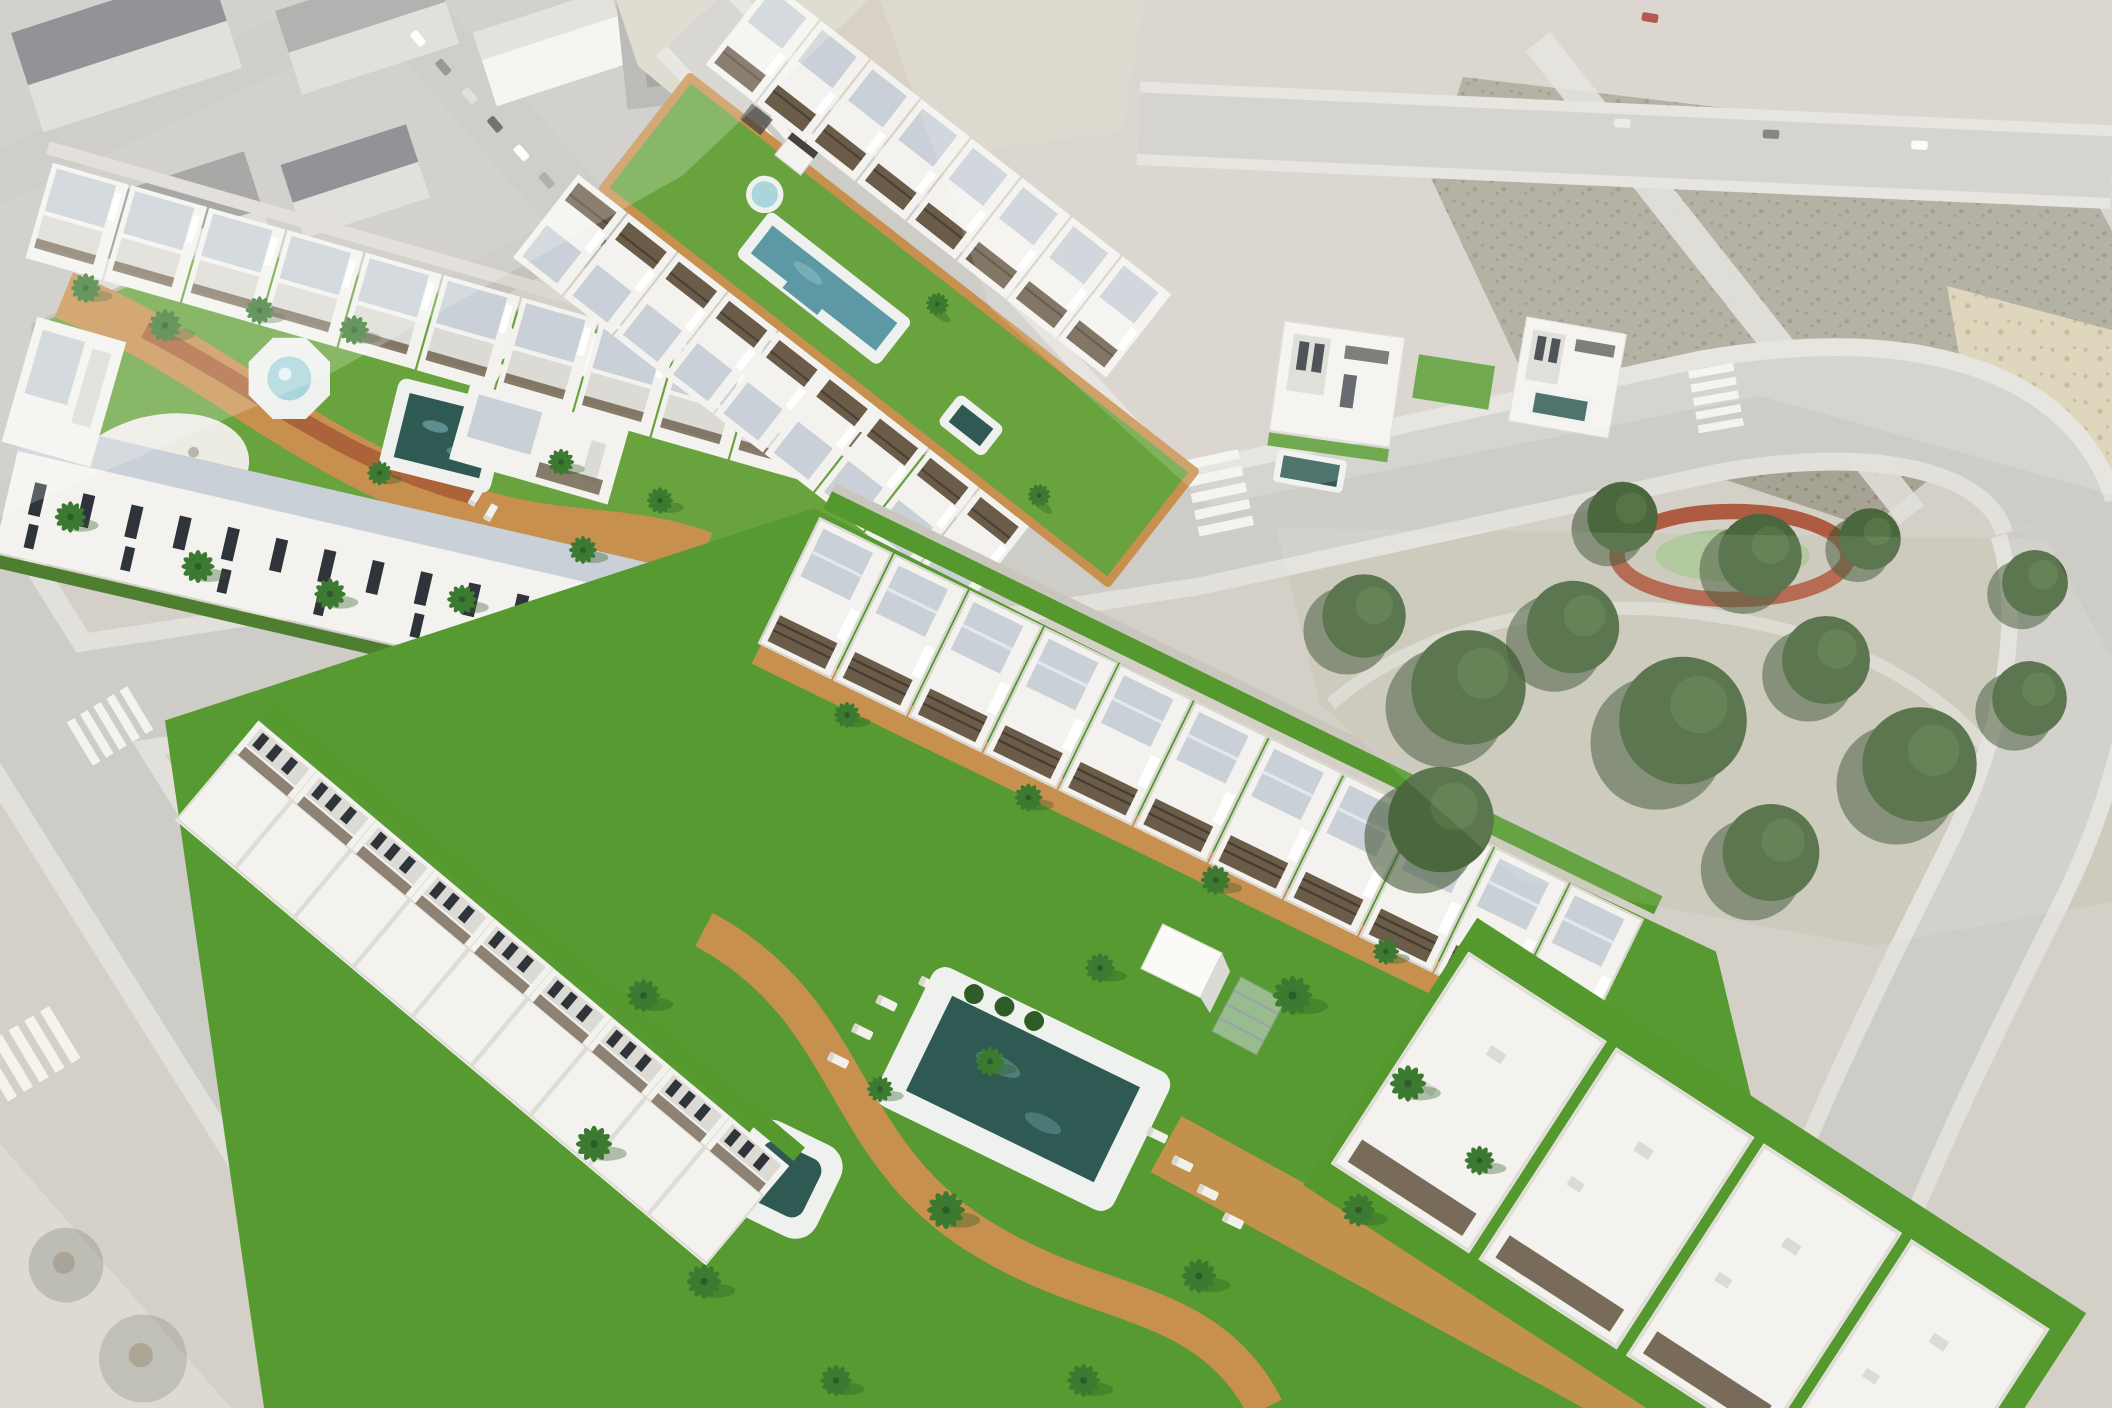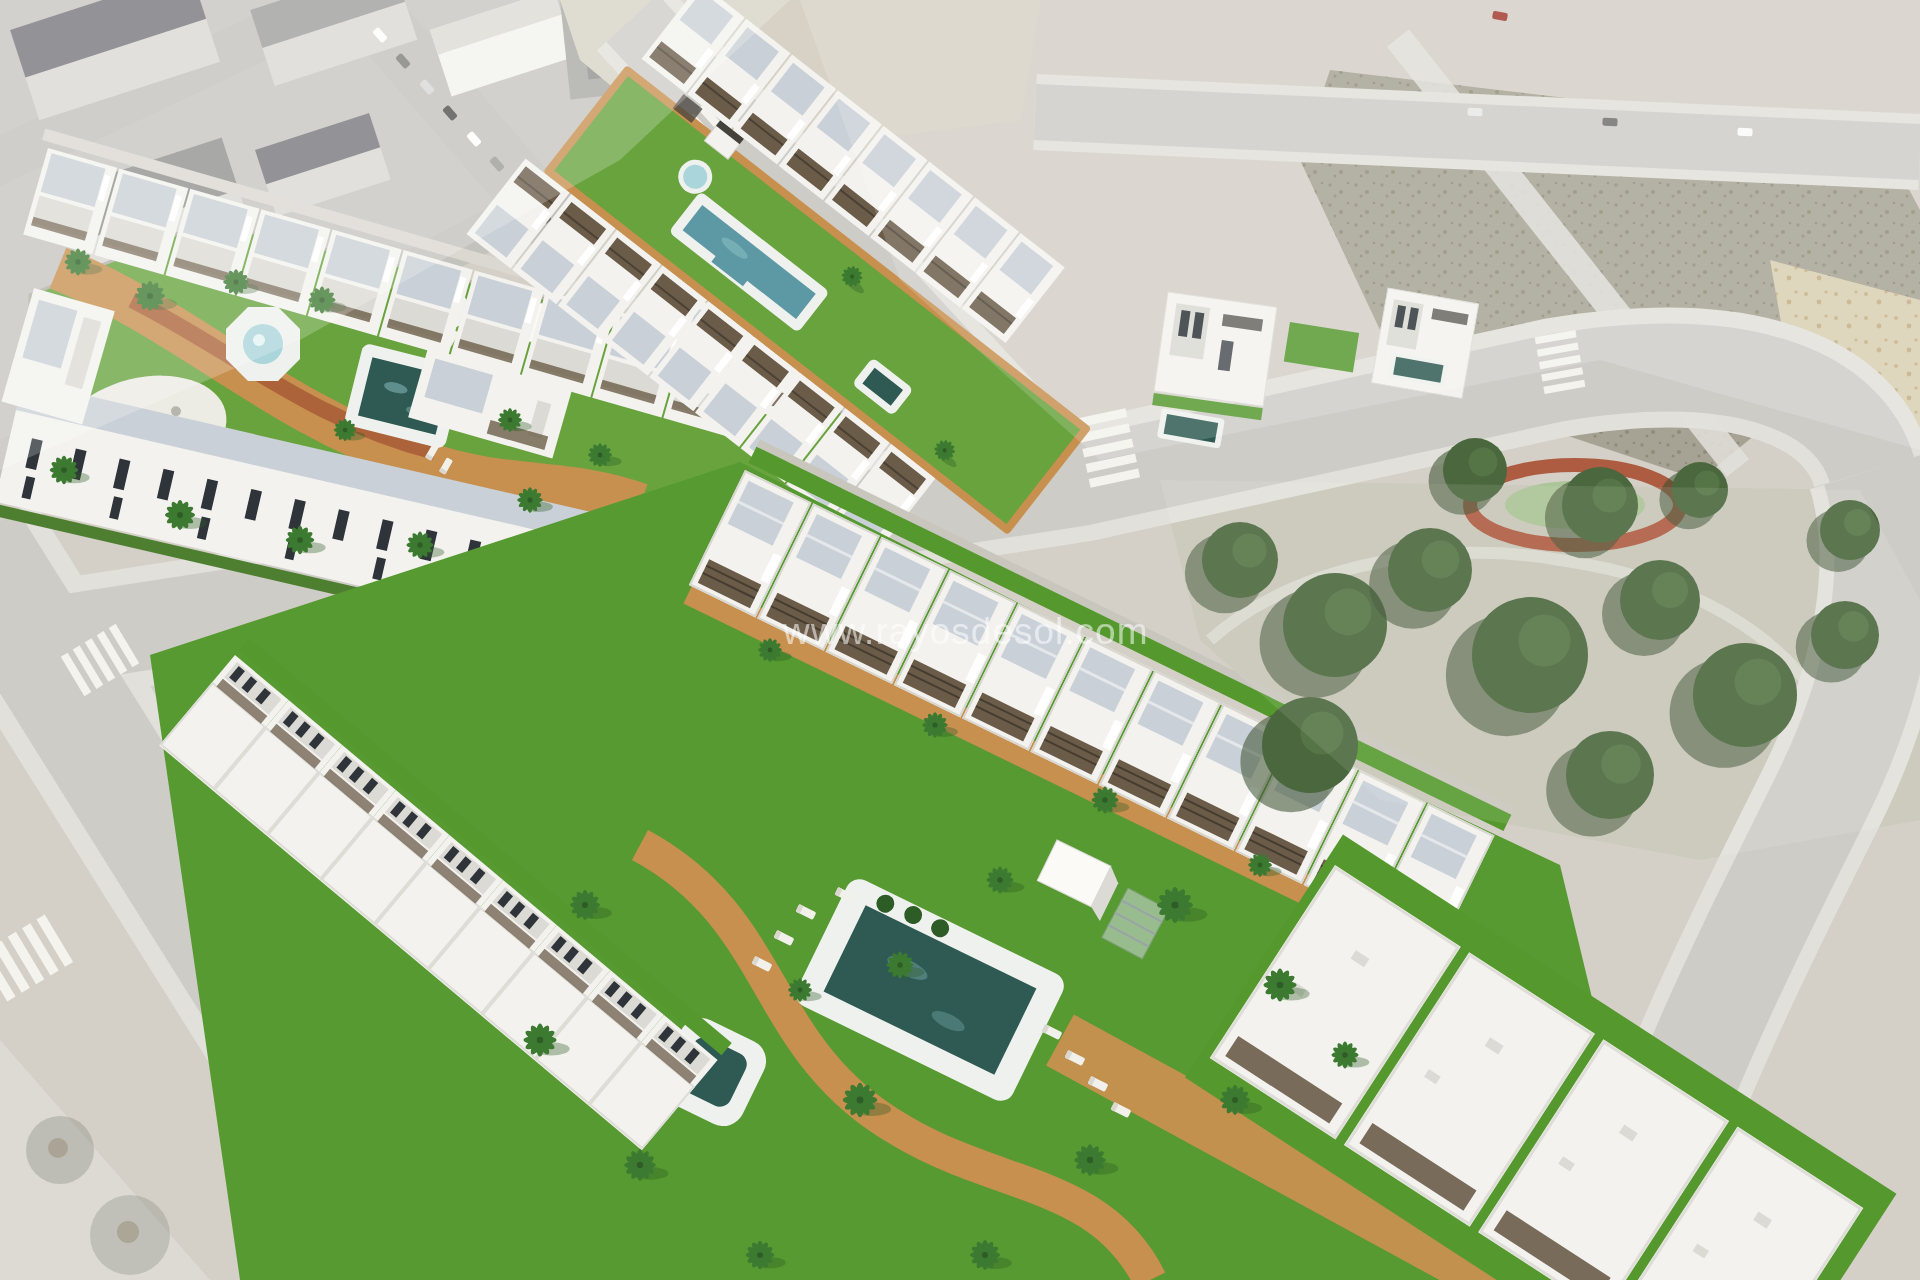--- a/index.html
+++ b/index.html
@@ -507,14 +507,13 @@
   <use href="#tree" transform="translate(1600,505) scale(1.9)"></use>
 </g>
 
 <g>
   <polygon points="0,0 790,0 620,160 300,340 0,470" fill="#ffffff" opacity=".22"></polygon>
   <polygon points="800,0 1920,0 1920,450 1600,360 1100,460 900,280" fill="#ffffff" opacity=".16"></polygon>
   <polygon points="1160,480 1860,490 1920,600 1920,820 1700,860 1380,800 1200,640" fill="#ffffff" opacity=".1"></polygon>
 </g>
 </svg>
 
-<div class="watermark">www.rayosdesol.com</div>
 </div>
 
 </body></html>

